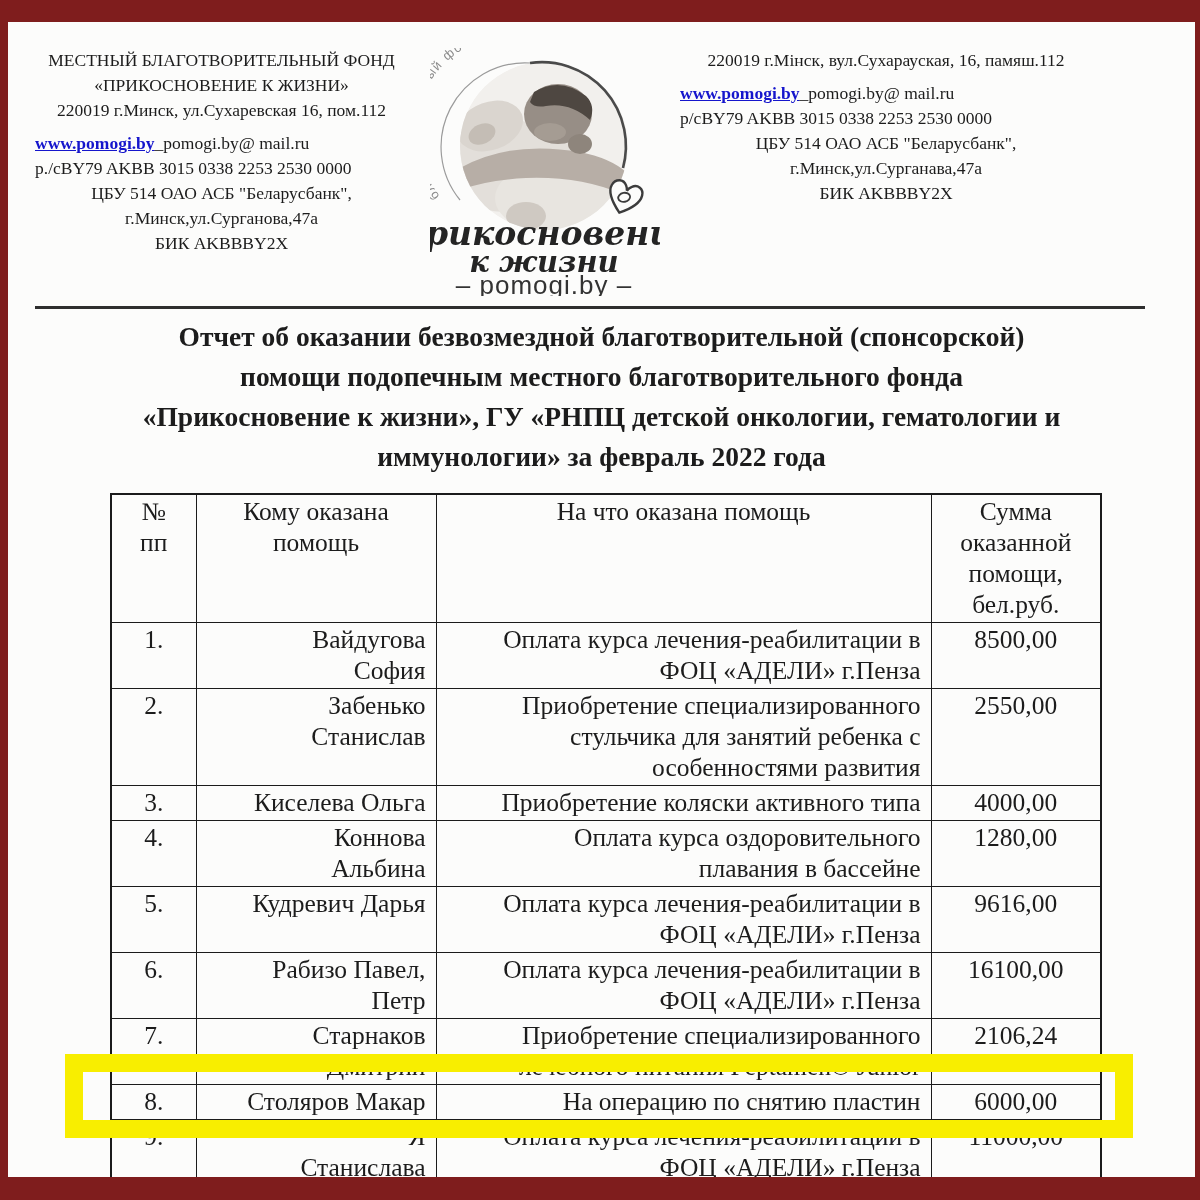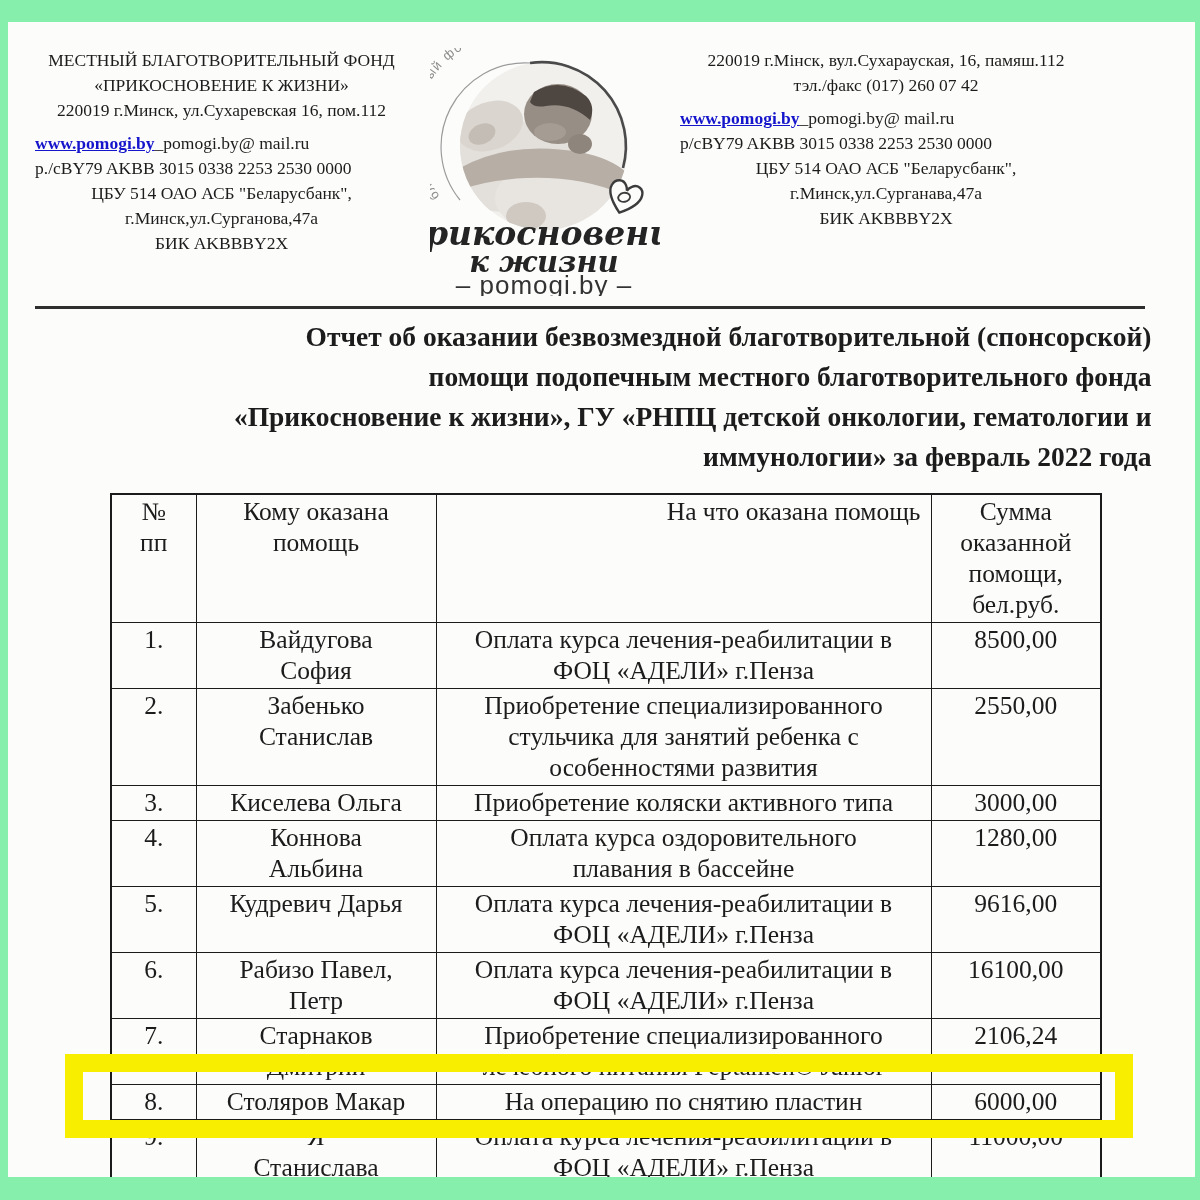--- a/index.html
+++ b/index.html
@@ -1,43 +1,43 @@
 <!DOCTYPE html>
 <html><head>
 <meta charset="utf-8">
 <style>
   html,body{margin:0;padding:0;width:1200px;height:1200px;background:#d4e2e7;overflow:hidden;}
-  .canvas{position:relative;width:1200px;height:1200px;background:#86efac;font-family:"Liberation Serif",serif;color:#1c1c1c;}
+  .canvas{position:relative;width:1200px;height:1200px;background:#7f1d1d;font-family:"Liberation Serif",serif;color:#1c1c1c;}
   .page{position:absolute;left:8px;top:22px;width:1187px;height:1155px;background:#fcfcfb;overflow:hidden;}
 
   
   .header-row{display:flex;align-items:flex-start;padding-top:26px;}
   .org-block{font-size:17.5px;line-height:25px;text-align:center;}
   .org-left{margin-left:27px;width:373px;}
   .org-right{margin-left:20px;width:412px;}
   .logo-wrap{margin-left:22px;width:230px;flex:0 0 auto;}
   .org-gap{height:8px;}
   .link-line{text-align:left;}
   .org-right .link-line{text-align:left;}
   .weblink{color:#1515cc;font-weight:bold;text-decoration:underline;cursor:pointer;}
   .acct-line{text-align:left;}
 
   
   .divider{border-top:3px solid #2e2e2e;margin:10px 50px 0 27px;height:0;}
-  .doc-title{white-space:pre-line;text-align:right;font-weight:bold;font-size:27.5px;line-height:40px;width:1100px;margin:8px auto 0;}
+  .doc-title{white-space:pre-line;text-align:center;font-weight:bold;font-size:27.5px;line-height:40px;width:1100px;margin:8px auto 0;}
 
   
   table.report{border-collapse:collapse;table-layout:fixed;margin:16px 0 0 102px;width:990px;font-size:25.5px;}
   table.report td,table.report th{border:1.5px solid #1b1b1b;vertical-align:top;line-height:31px;padding:1px 10px 2px;font-weight:normal;white-space:pre-line;overflow:hidden;}
   table.report{border:2.5px solid #1b1b1b;}
   th.h-num,td.c-num{text-align:center;padding-left:2px;padding-right:2px;}
   th.h-name{text-align:center;}
-  th.h-purpose{text-align:right;}
+  th.h-purpose{text-align:center;}
   th.h-amount{text-align:center;}
-  td.c-name,td.c-purpose{text-align:center;}
+  td.c-name,td.c-purpose{text-align:right;}
   td.c-amount{text-align:center;}
 
   
   .highlight-box{position:absolute;border:18px solid #f8ee00;box-sizing:border-box;z-index:6;pointer-events:none;}
 
   
   .logo-svg{display:block;}
 </style>
 </head>
 <body>
@@ -95,21 +95,20 @@
           </g>
 
           <text x="114" y="197" text-anchor="middle" font-family="DejaVu Serif, serif" font-style="italic" font-weight="bold" font-size="33" fill="#242424">Прикосновение</text>
           <text x="114" y="224" text-anchor="middle" font-family="DejaVu Serif, serif" font-style="italic" font-weight="bold" font-size="29" fill="#242424">к жизни</text>
           <text x="114" y="246" text-anchor="middle" font-family="Liberation Sans, sans-serif" font-size="26" letter-spacing="1" fill="#333333">– pomogi.by –</text>
         </svg>
       </div>
 
       <div class="org-block org-right">
         <div>220019 г.Мінск, вул.Сухарауская, 16, памяш.112</div>
-        <div>тэл./факс (017) 260 07 42</div>
         <div class="org-gap"></div>
         <div class="link-line"><span class="weblink">www.pomogi.by</span><span>_pomogi.by@ mail.ru</span></div>
         <div class="acct-line">р/сBY79 AKBB 3015 0338 2253 2530 0000</div>
         <div>ЦБУ 514 ОАО АСБ "Беларусбанк",</div>
         <div>г.Минск,ул.Сурганава,47а</div>
         <div>БИК AKBBBY2X</div>
       </div>
     </div>
 
     <div class="divider"></div>
@@ -154,21 +153,21 @@
 Станислав</td>
           <td class="c-purpose">Приобретение специализированного
 стульчика для занятий ребенка с
 особенностями развития</td>
           <td class="c-amount">2550,00</td>
         </tr>
         <tr>
           <td class="c-num">3.</td>
           <td class="c-name">Киселева Ольга</td>
           <td class="c-purpose">Приобретение коляски активного типа</td>
-          <td class="c-amount">3000,00</td>
+          <td class="c-amount">4000,00</td>
         </tr>
         <tr>
           <td class="c-num">4.</td>
           <td class="c-name">Коннова
 Альбина</td>
           <td class="c-purpose">Оплата курса оздоровительного
 плавания в бассейне</td>
           <td class="c-amount">1280,00</td>
         </tr>
         <tr>

